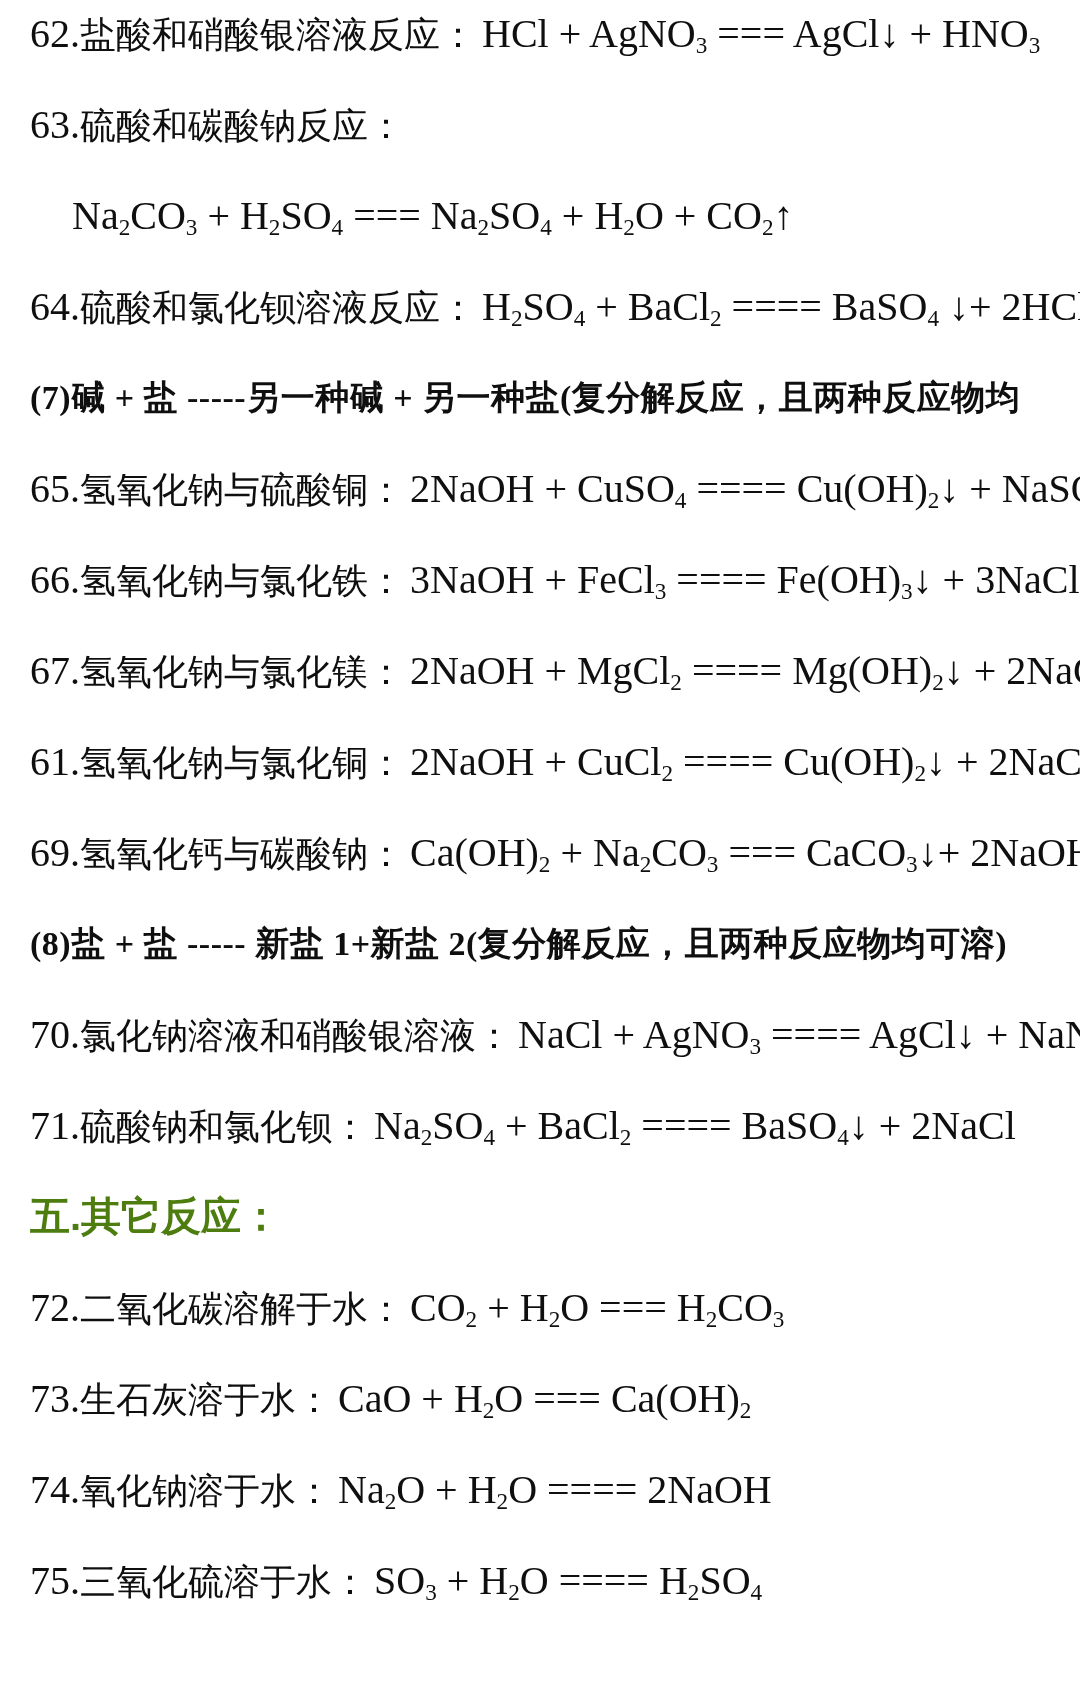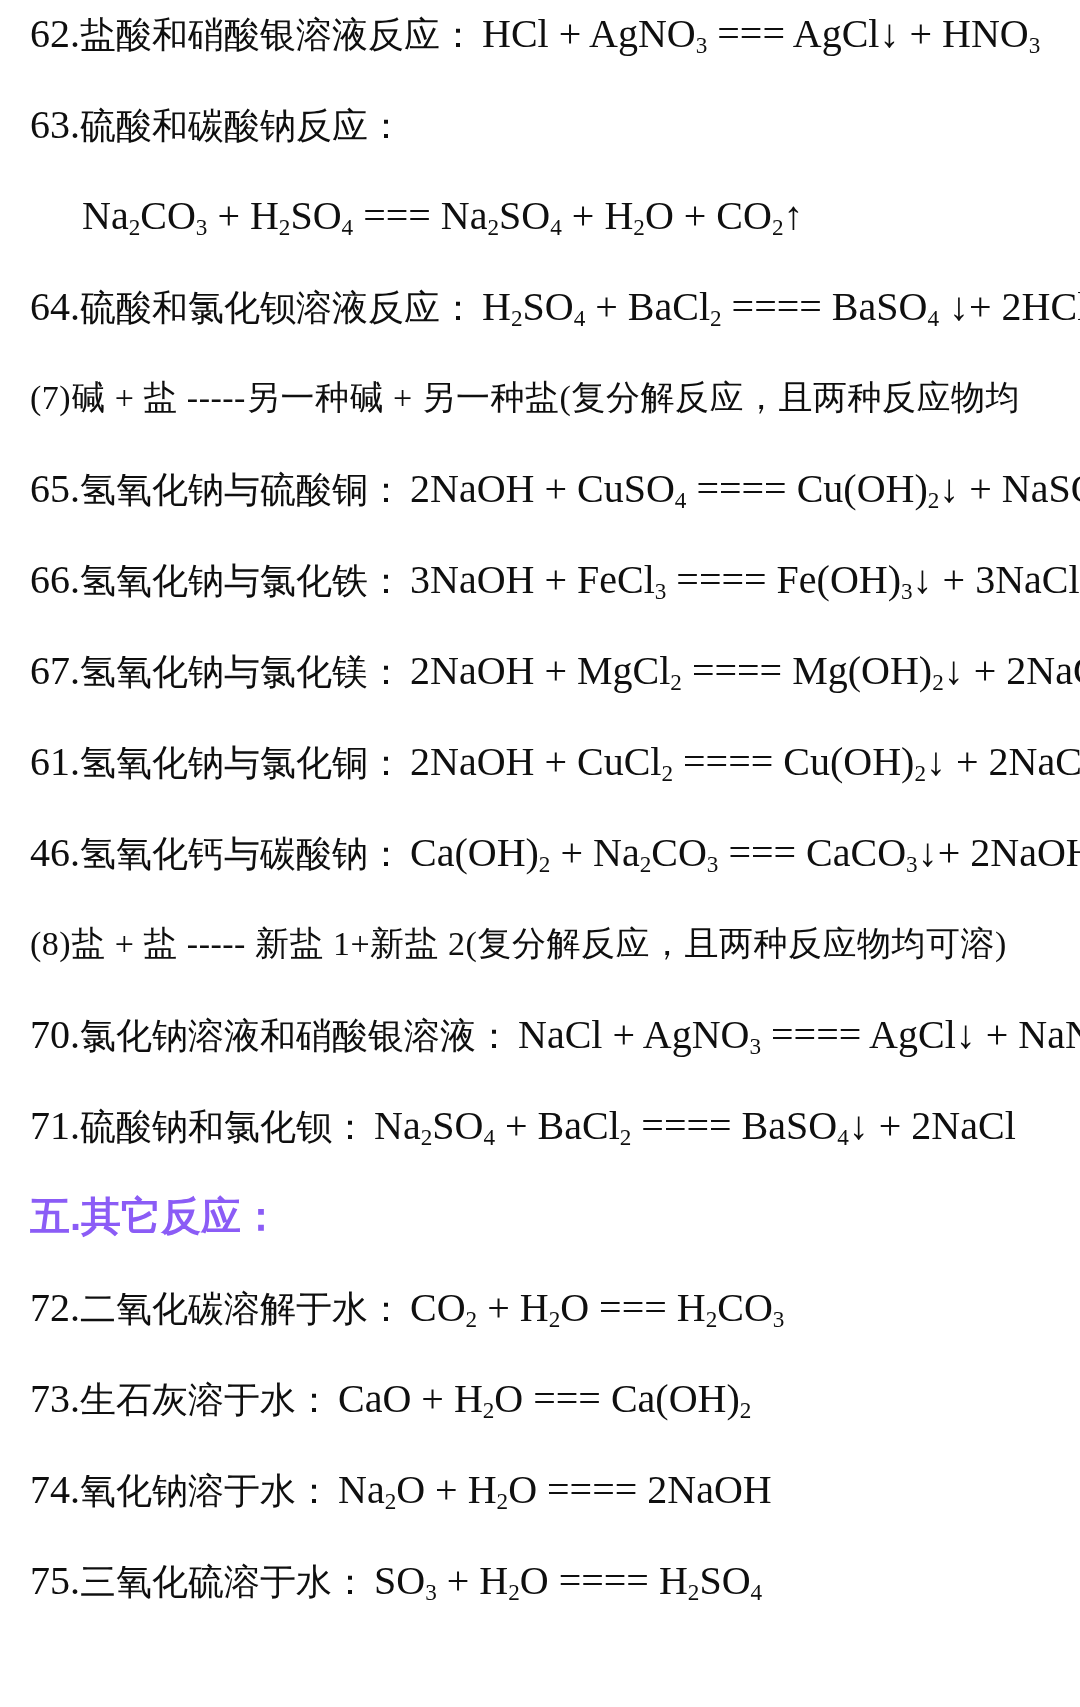--- a/index.html
+++ b/index.html
@@ -36,45 +36,45 @@
     font-family:"Liberation Serif","DejaVu Serif",serif;
     font-size:40px;
     margin-left:6px;
   }
   .formula sub{
     font-size:0.58em;
     line-height:0;
     vertical-align:-0.25em;
   }
   .row.heading{
-    font-weight:400;
+    font-weight:700;
     font-size:34px;
     letter-spacing:0.5px;
   }
   .row.section{
     font-weight:700;
     font-size:40px;
     font-family:"Liberation Sans","DejaVu Sans",sans-serif;
   }
 </style>
 </head>
 <body>
 
 <main id="doc">
     <div class="row item"><span class="num">62.</span><span class="label">盐酸和硝酸银溶液反应：</span><span class="formula">HCl + AgNO<sub>3</sub> === AgCl↓ + HNO<sub>3</sub></span></div>
     <div class="row item"><span class="num">63.</span><span class="label">硫酸和碳酸钠反应：</span></div>
-    <div class="row equation"><span class="formula" style="margin-left: 18px;">Na<sub>2</sub>CO<sub>3</sub> + H<sub>2</sub>SO<sub>4</sub> === Na<sub>2</sub>SO<sub>4</sub> + H<sub>2</sub>O + CO<sub>2</sub>↑</span></div>
+    <div class="row equation"><span class="formula" style="margin-left: 8px;">Na<sub>2</sub>CO<sub>3</sub> + H<sub>2</sub>SO<sub>4</sub> === Na<sub>2</sub>SO<sub>4</sub> + H<sub>2</sub>O + CO<sub>2</sub>↑</span></div>
     <div class="row item"><span class="num">64.</span><span class="label">硫酸和氯化钡溶液反应：</span><span class="formula">H<sub>2</sub>SO<sub>4</sub> + BaCl<sub>2</sub> ==== BaSO<sub>4</sub> ↓+ 2HCl</span></div>
     <div class="row heading"><span>(7)碱 + 盐 -----另一种碱 + 另一种盐(复分解反应，且两种反应物均</span></div>
     <div class="row item"><span class="num">65.</span><span class="label">氢氧化钠与硫酸铜：</span><span class="formula">2NaOH + CuSO<sub>4</sub> ==== Cu(OH)<sub>2</sub>↓ + NaSO</span></div>
     <div class="row item"><span class="num">66.</span><span class="label">氢氧化钠与氯化铁：</span><span class="formula">3NaOH + FeCl<sub>3</sub> ==== Fe(OH)<sub>3</sub>↓ + 3NaCl</span></div>
     <div class="row item"><span class="num">67.</span><span class="label">氢氧化钠与氯化镁：</span><span class="formula">2NaOH + MgCl<sub>2</sub> ==== Mg(OH)<sub>2</sub>↓ + 2NaCl</span></div>
     <div class="row item"><span class="num">61.</span><span class="label">氢氧化钠与氯化铜：</span><span class="formula">2NaOH + CuCl<sub>2</sub> ==== Cu(OH)<sub>2</sub>↓ + 2NaCl</span></div>
-    <div class="row item"><span class="num">46.</span><span class="label">氢氧化钙与碳酸钠：</span><span class="formula">Ca(OH)<sub>2</sub> + Na<sub>2</sub>CO<sub>3</sub> === CaCO<sub>3</sub>↓+ 2NaOH</span></div>
+    <div class="row item"><span class="num">69.</span><span class="label">氢氧化钙与碳酸钠：</span><span class="formula">Ca(OH)<sub>2</sub> + Na<sub>2</sub>CO<sub>3</sub> === CaCO<sub>3</sub>↓+ 2NaOH</span></div>
     <div class="row heading"><span>(8)盐 + 盐 ----- 新盐 1+新盐 2(复分解反应，且两种反应物均可溶)</span></div>
     <div class="row item"><span class="num">70.</span><span class="label">氯化钠溶液和硝酸银溶液：</span><span class="formula">NaCl + AgNO<sub>3</sub> ==== AgCl↓ + NaNO</span></div>
     <div class="row item"><span class="num">71.</span><span class="label">硫酸钠和氯化钡：</span><span class="formula">Na<sub>2</sub>SO<sub>4</sub> + BaCl<sub>2</sub> ==== BaSO<sub>4</sub>↓ + 2NaCl</span></div>
-    <div class="row section" style="color: #8b5cf6;"><span>五.其它反应：</span></div>
+    <div class="row section" style="color: #4d7c0f;"><span>五.其它反应：</span></div>
     <div class="row item"><span class="num">72.</span><span class="label">二氧化碳溶解于水：</span><span class="formula">CO<sub>2</sub> + H<sub>2</sub>O === H<sub>2</sub>CO<sub>3</sub></span></div>
     <div class="row item"><span class="num">73.</span><span class="label">生石灰溶于水：</span><span class="formula">CaO + H<sub>2</sub>O === Ca(OH)<sub>2</sub></span></div>
     <div class="row item"><span class="num">74.</span><span class="label">氧化钠溶于水：</span><span class="formula">Na<sub>2</sub>O + H<sub>2</sub>O ==== 2NaOH</span></div>
     <div class="row item"><span class="num">75.</span><span class="label">三氧化硫溶于水：</span><span class="formula">SO<sub>3</sub> + H<sub>2</sub>O ==== H<sub>2</sub>SO<sub>4</sub></span></div>
   </main>
 
 </body></html>

